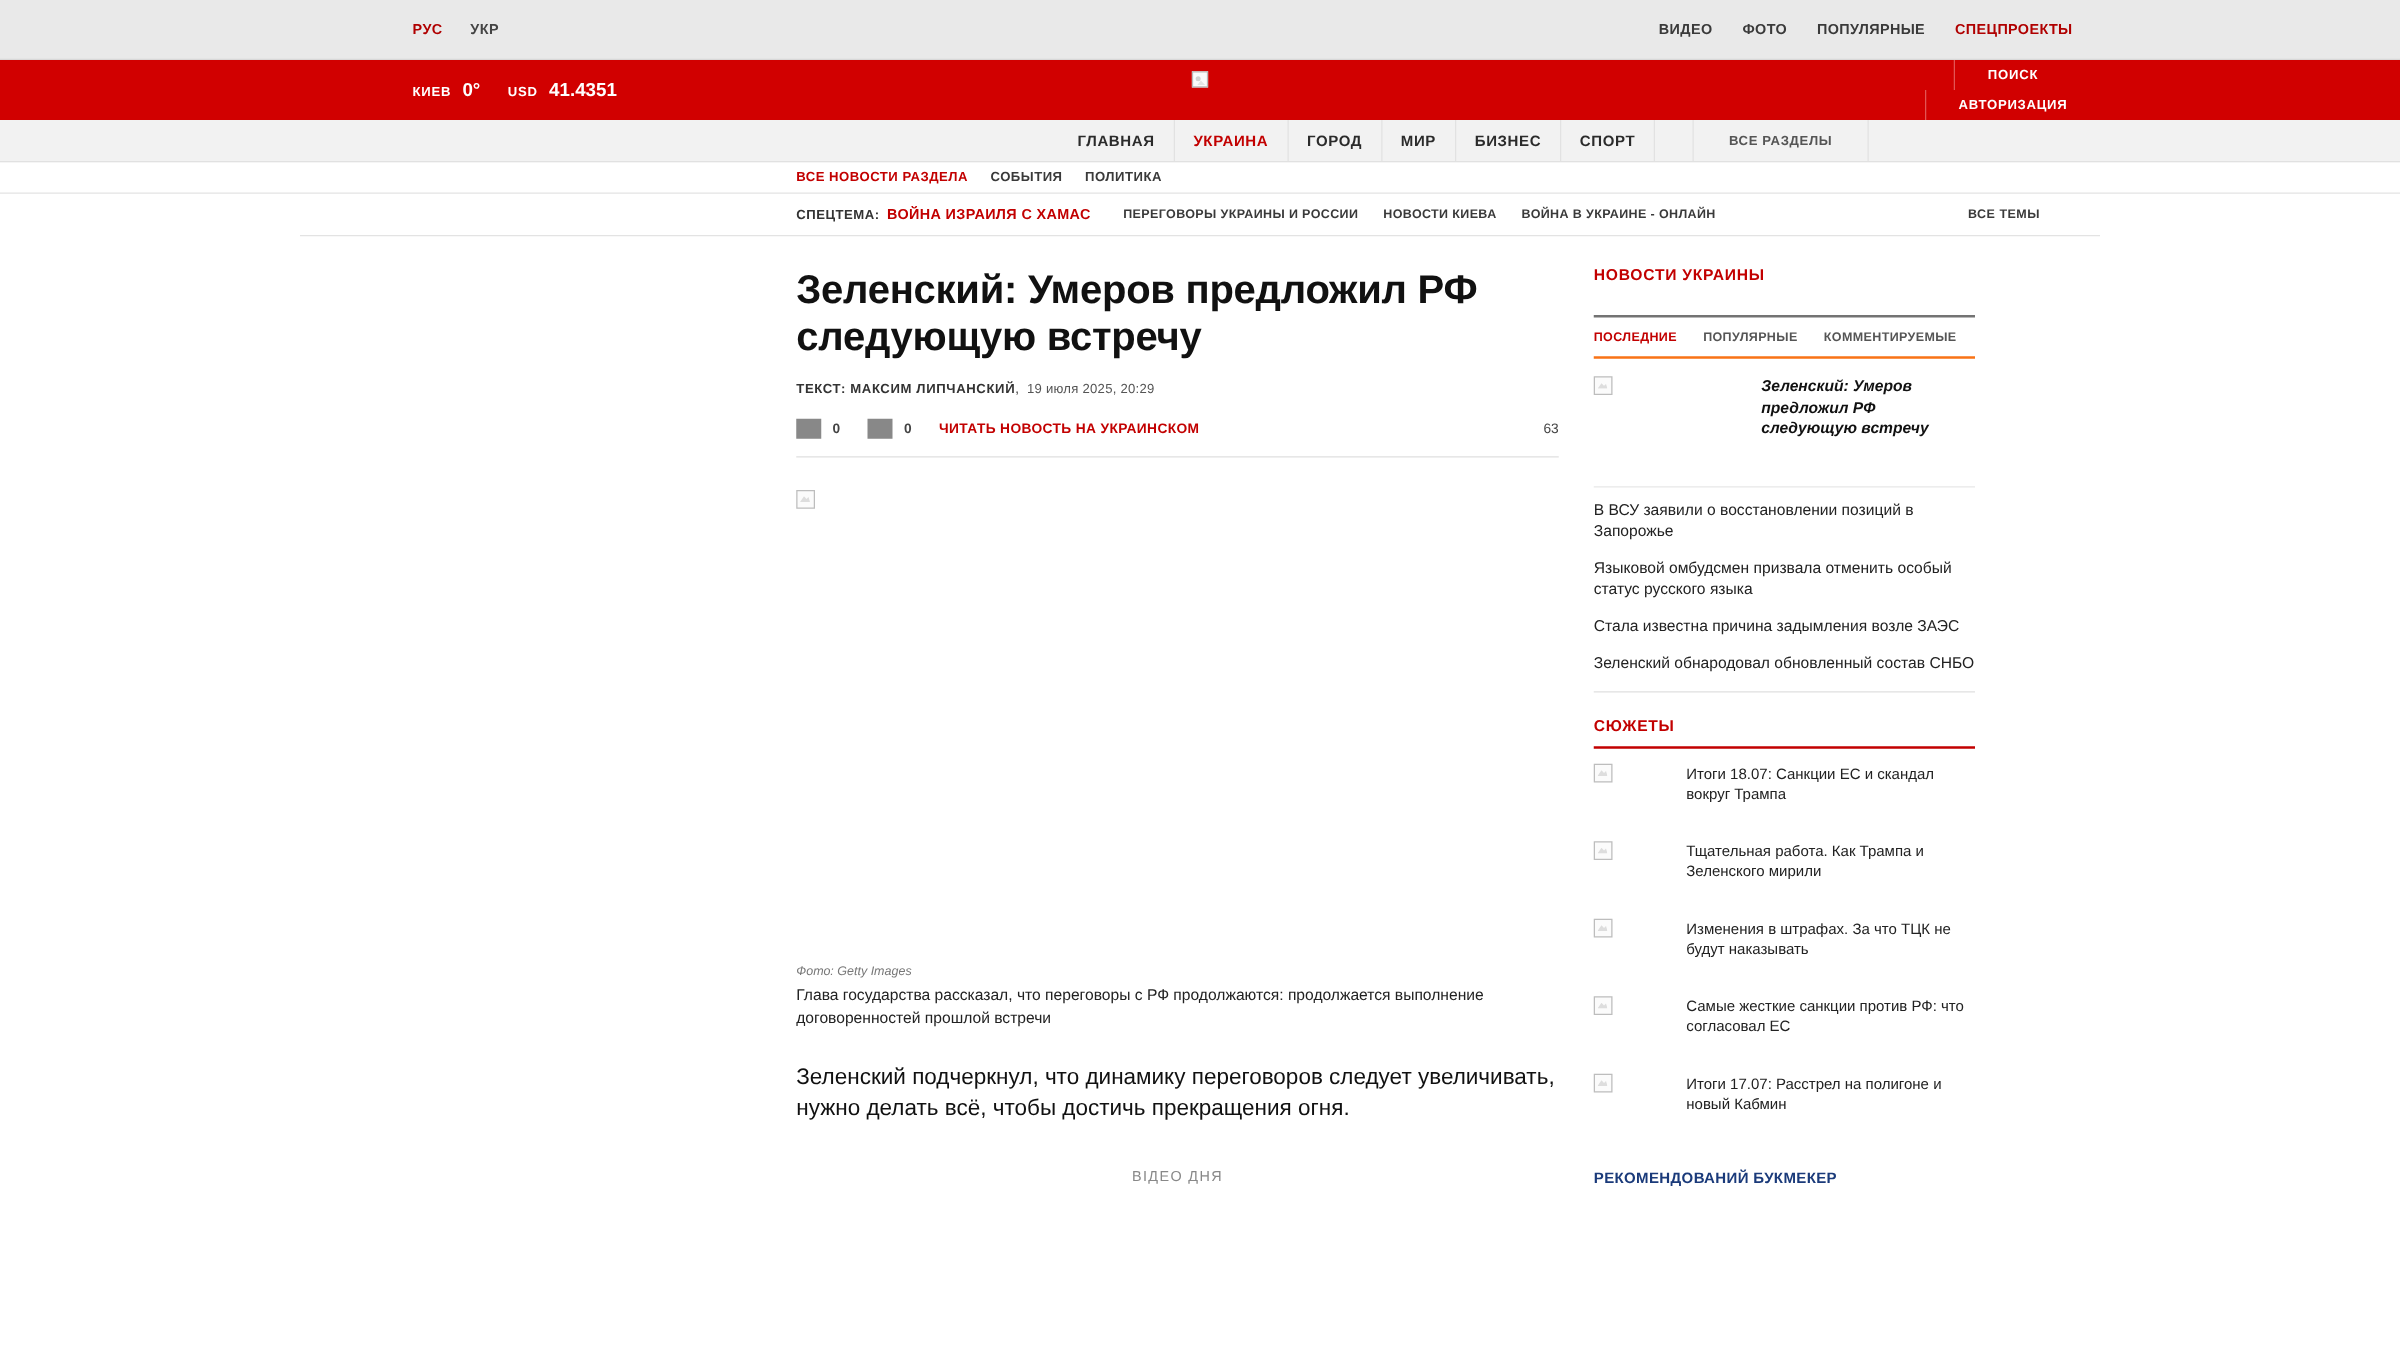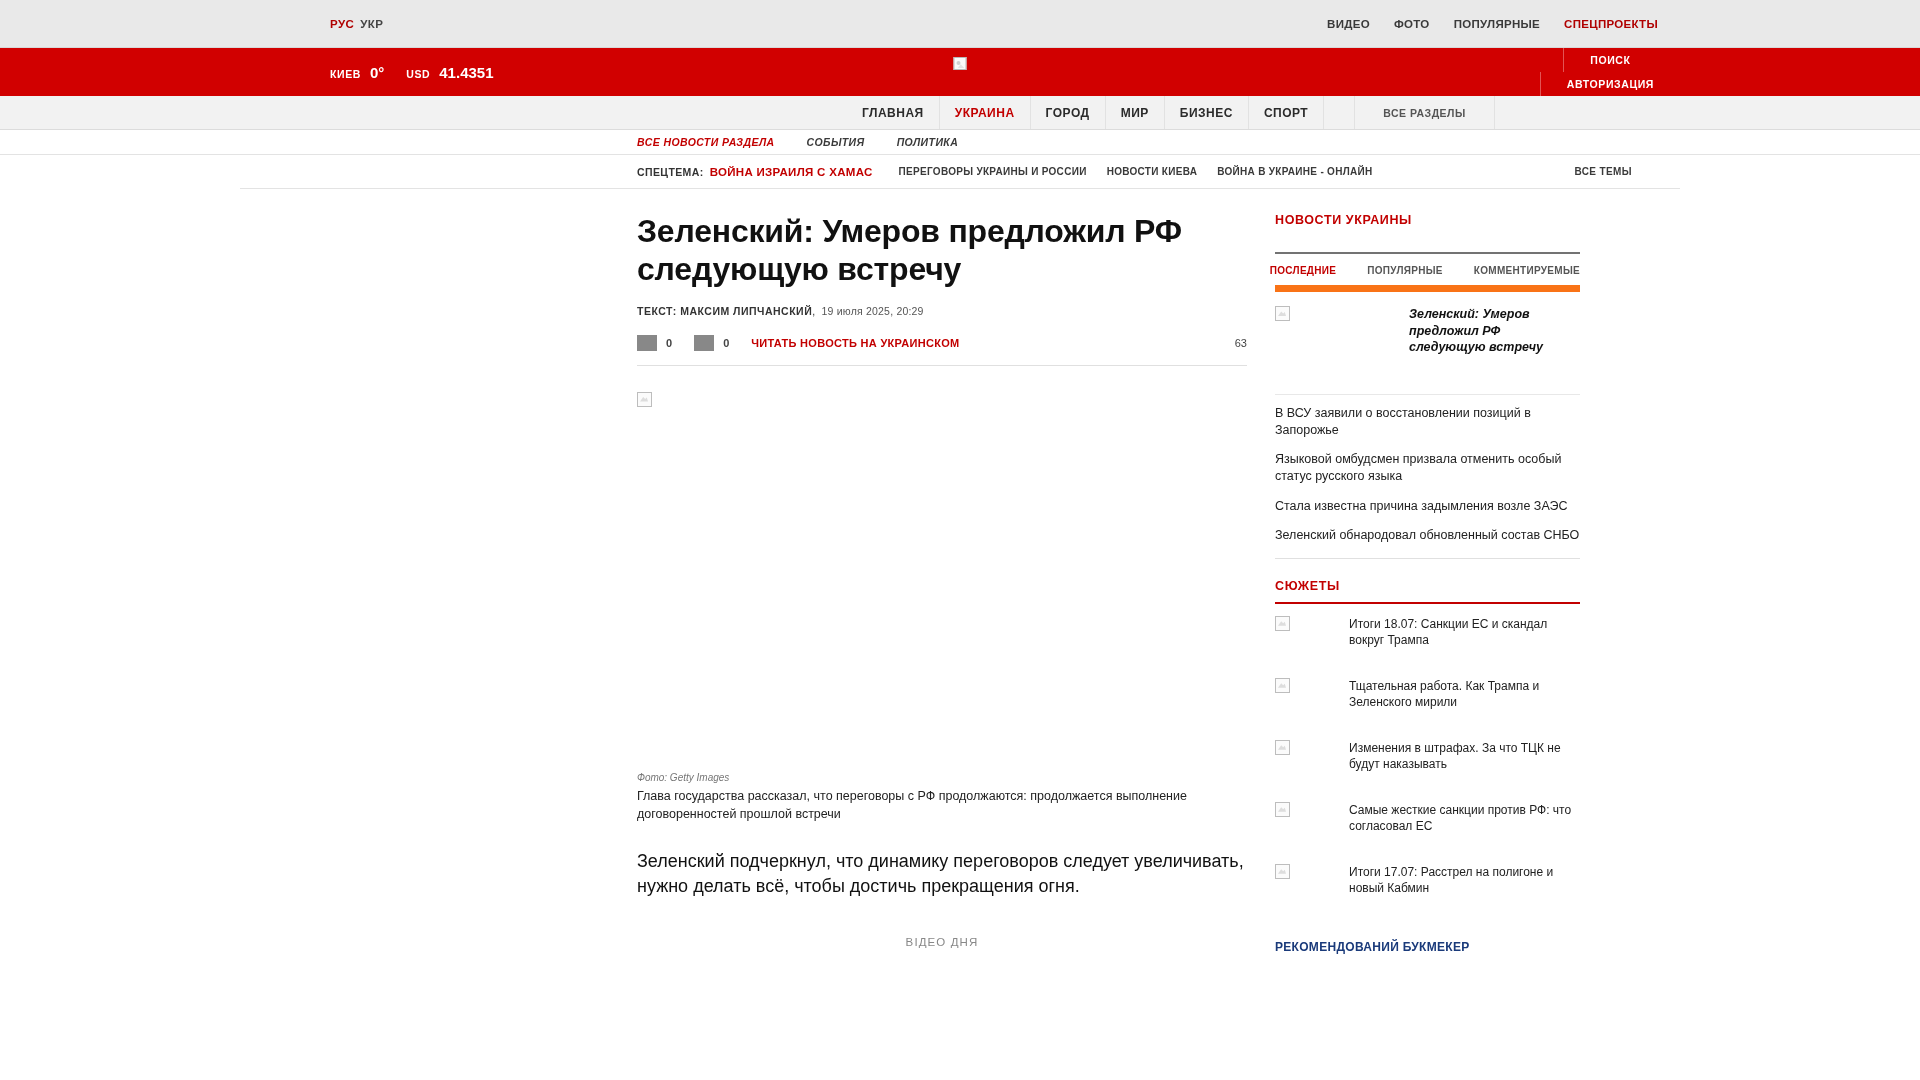--- a/index.html
+++ b/index.html
@@ -23,21 +23,21 @@
     display: flex;
     align-items: center;
   }
   .topbar-inner {
     width: 1440px;
     margin: 0 auto;
     display: flex;
     align-items: center;
     height: 100%;
   }
-  .lang-group { display: flex; gap: 6px; margin-left: 90px; }
+  .lang-group { display: flex; gap: 22px; margin-left: 90px; }
   .lang {
     font-size: 11.5px;
     font-weight: bold;
     color: #444;
     letter-spacing: .4px;
     cursor: pointer;
   }
   .lang.active { color: #b00000; }
   .topbar-right {
     margin-left: auto;
@@ -186,22 +186,21 @@
     background: #fff;
     border-bottom: 1px solid #e3e3e3;
   }
   .subnav-inner {
     width: 1440px;
     margin: 0 auto;
     display: flex;
     align-items: center;
     height: 100%;
     padding-left: 397px;
-    gap: 32px;
-    font-style: italic;
+    gap: 18px;
   }
   .subnav-inner .s1 {
     color: #c20000;
     font-size: 10.5px;
     font-weight: bold;
     letter-spacing: .4px;
     cursor: pointer;
   }
   .subnav-inner .s2 {
     color: #3a3a3a;
@@ -359,24 +358,23 @@
   .side-title {
     font-size: 12.5px;
     font-weight: bold;
     color: #c20000;
     letter-spacing: .6px;
     padding-bottom: 25px;
     border-bottom: 2px solid #737373;
   }
   .side-tabs {
     display: flex;
-    gap: 31px;
+    gap: 21px;
     padding: 11px 0 9px 0;
-    border-bottom: 7px solid #f97316;
-    justify-content: flex-end;
+    border-bottom: 2px solid #f97316;
   }
   .side-tabs .tab {
     font-size: 10px;
     font-weight: bold;
     letter-spacing: .3px;
     color: #555;
     cursor: pointer;
   }
   .side-tabs .tab.active { color: #c20000; }
 

